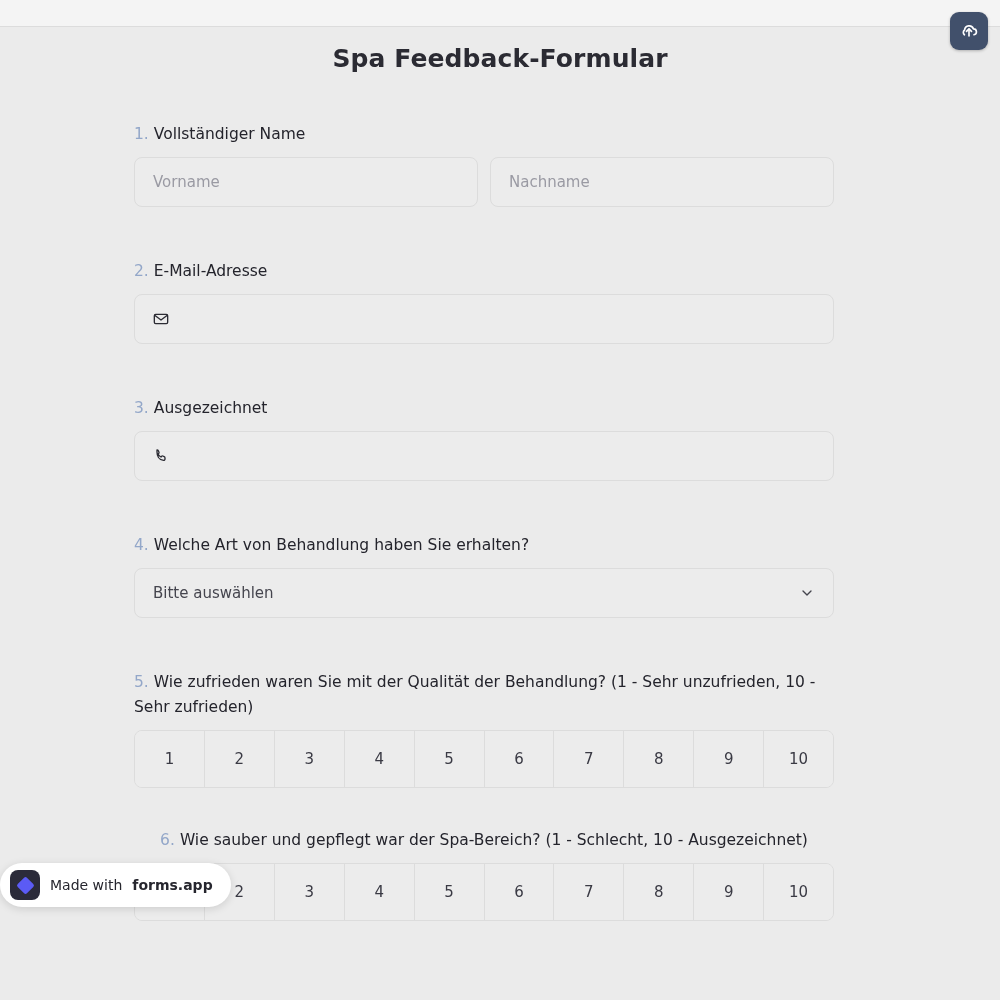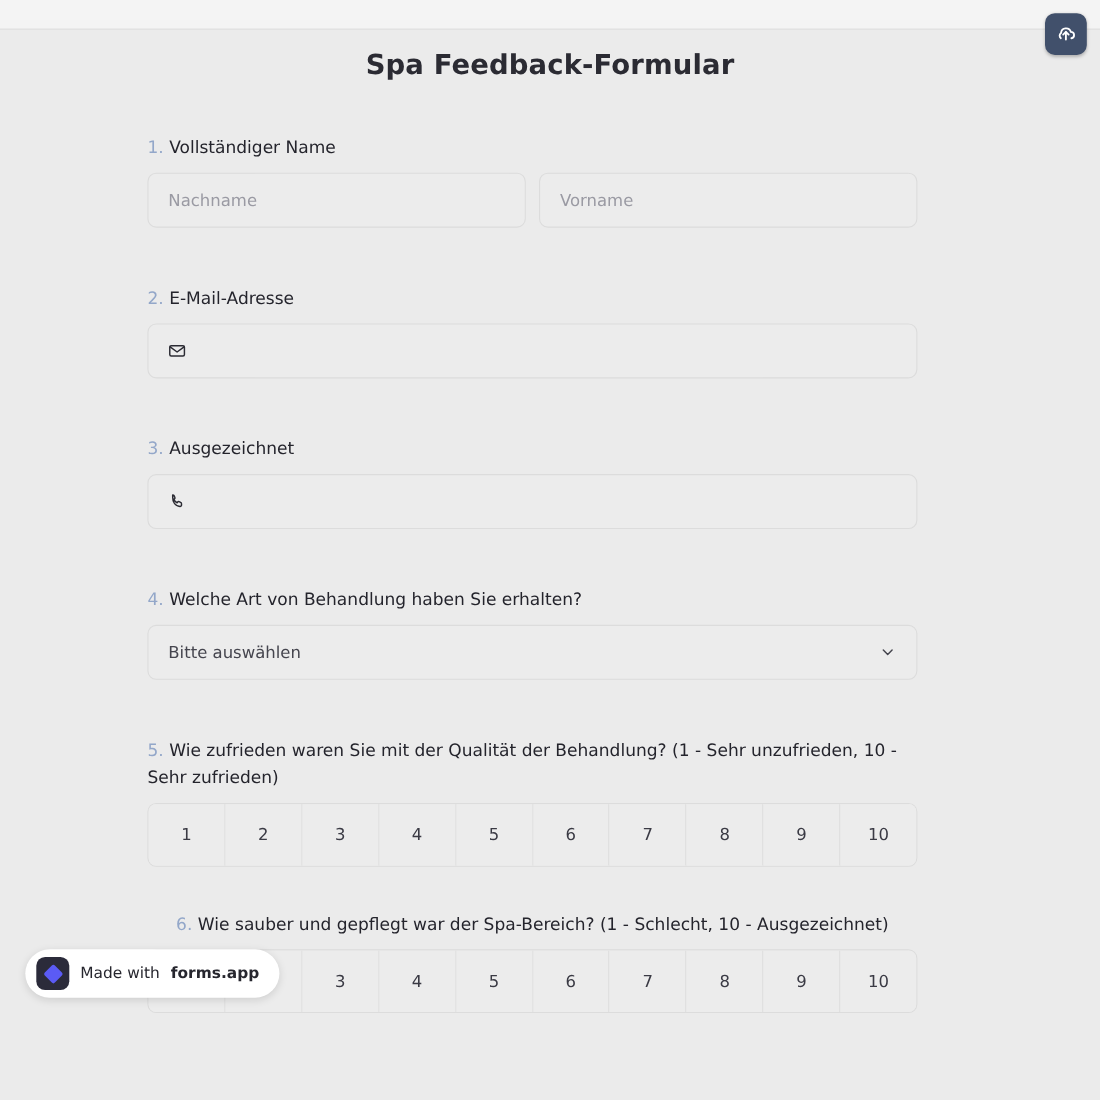--- a/index.html
+++ b/index.html
@@ -124,21 +124,21 @@
     background: #ececec;
     cursor: pointer;
   }
   .scale .cell:last-child { border-right: none; }
 
   .q6-label { margin-bottom: 10px; text-align: center; }
 
   
   .badge {
     position: absolute;
-    left: 23px;
+    left: 0;
     bottom: 13px;
     height: 44px;
     padding: 0 18px 0 10px;
     background: #ffffff;
     border-radius: 22px;
     display: flex;
     align-items: center;
     gap: 10px;
     box-shadow: 0 2px 8px rgba(0,0,0,0.13);
     z-index: 20;
@@ -196,22 +196,22 @@
 
   <div class="form-title">Spa Feedback-Formular</div>
 
   <div class="content">
 
     <div class="question">
       <span class="q-label">
         <span class="num">1.</span><span class="txt">Vollständiger Name</span>
       </span>
       <div class="row2">
+        <div class="field">Vorname</div>
         <div class="field">Nachname</div>
-        <div class="field">Vorname</div>
       </div>
     </div>
 
     <div class="spacer-lg"></div>
 
     <div class="question">
       <span class="q-label">
         <span class="num">2.</span><span class="txt">E-Mail-Adresse</span>
       </span>
       <div class="field icon-field">

